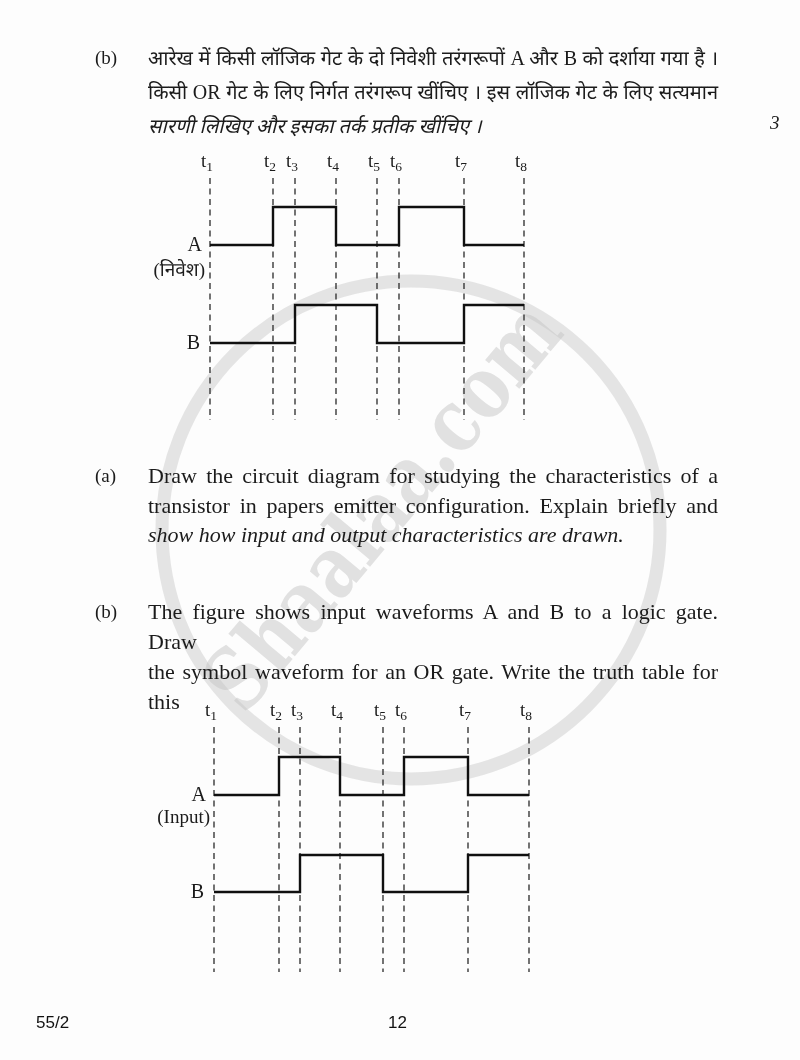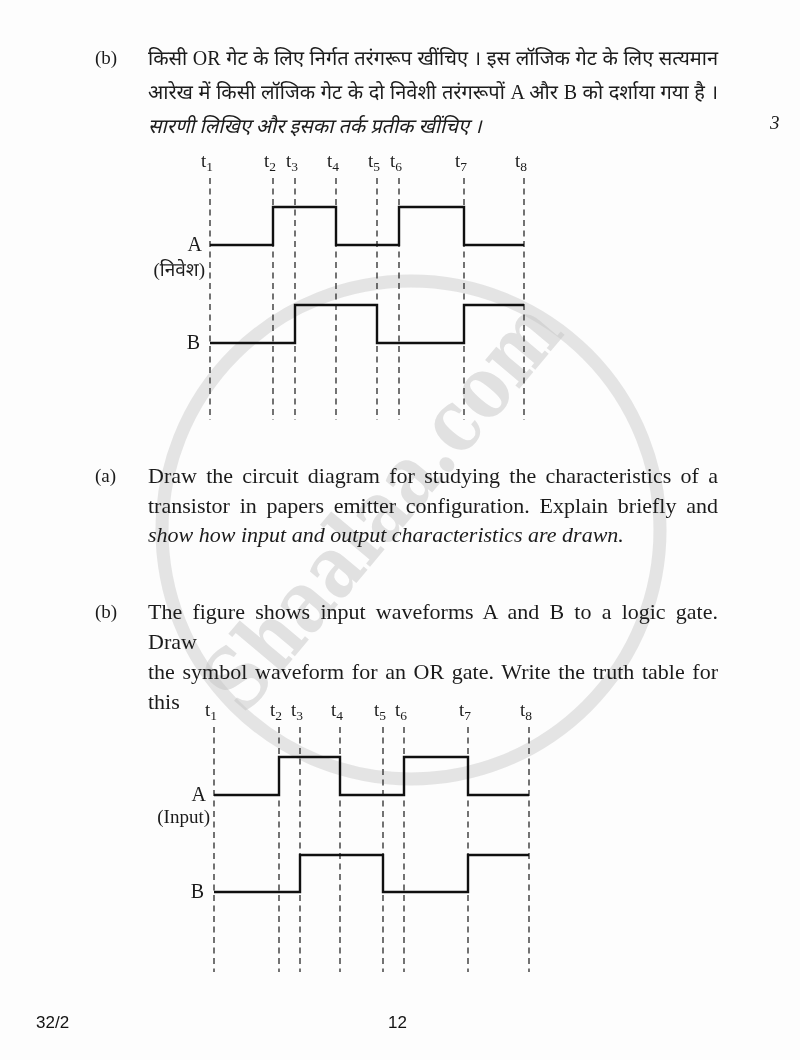--- a/index.html
+++ b/index.html
@@ -27,22 +27,22 @@
 
 <div id="page">
 
   <svg class="abs" style="left:0;top:0;" width="800" height="1060" viewBox="0 0 800 1060" aria-hidden="true">
     <circle id="wm-circle" cx="411" cy="530" r="249" fill="none" stroke-width="13" opacity="0.5" stroke="#cbcbcb"></circle>
     <text id="wm-text" class="wm-text" font-size="86" opacity="0.5" text-anchor="middle" transform="translate(405,525) rotate(-50)" textLength="500" lengthAdjust="spacingAndGlyphs" fill="#c6c6c6">Shaalaa.com</text>
   </svg>
 
   <div class="abs qnum" style="left:95px;top:41px;line-height:34px;">(b)</div>
   <div class="abs qtext hindi" style="left:148px;top:41px;">
+    <div class="line">आरेख में किसी लॉजिक गेट के दो निवेशी तरंगरूपों A और B को दर्शाया गया है ।</div>
     <div class="line">किसी OR गेट के लिए निर्गत तरंगरूप खींचिए । इस लॉजिक गेट के लिए सत्यमान</div>
-    <div class="line">आरेख में किसी लॉजिक गेट के दो निवेशी तरंगरूपों A और B को दर्शाया गया है ।</div>
     <div class="line last">सारणी लिखिए और इसका तर्क प्रतीक खींचिए ।</div>
   </div>
   <div class="abs marks" style="left:770px;top:112px;">3</div>
 
   <svg class="abs" style="left:130px;top:145px;" width="430" height="290" viewBox="130 145 430 290">
       <text x="207" y="167" font-size="19" text-anchor="middle" fill="#1b1b1b" font-family="&quot;Liberation Serif&quot;, serif">t<tspan dy="4" font-size="13.5">1</tspan></text>
       <line x1="210" y1="178" x2="210" y2="420" stroke="#2a2a2a" stroke-width="1.3" stroke-dasharray="6,4.5"></line>
       <text x="270" y="167" font-size="19" text-anchor="middle" fill="#1b1b1b" font-family="&quot;Liberation Serif&quot;, serif">t<tspan dy="4" font-size="13.5">2</tspan></text>
       <line x1="273" y1="178" x2="273" y2="420" stroke="#2a2a2a" stroke-width="1.3" stroke-dasharray="6,4.5"></line>
       <text x="292" y="167" font-size="19" text-anchor="middle" fill="#1b1b1b" font-family="&quot;Liberation Serif&quot;, serif">t<tspan dy="4" font-size="13.5">3</tspan></text>
@@ -94,16 +94,16 @@
       <line x1="468" y1="727" x2="468" y2="972" stroke="#2a2a2a" stroke-width="1.3" stroke-dasharray="6,4.5"></line>
       <text x="526" y="716" font-size="19" text-anchor="middle" fill="#1b1b1b" font-family="&quot;Liberation Serif&quot;, serif">t<tspan dy="4" font-size="13.5">8</tspan></text>
       <line x1="529" y1="727" x2="529" y2="972" stroke="#2a2a2a" stroke-width="1.3" stroke-dasharray="6,4.5"></line>
       <polyline points="214,795 279,795 279,757 300,757 340,757 340,795 383,795 404,795 404,757 468,757 468,795 529,795" fill="none" stroke="#101010" stroke-width="2.4" stroke-linejoin="miter"></polyline>
       <text x="206" y="801" font-size="20" text-anchor="end" fill="#1b1b1b" font-family="&quot;Liberation Serif&quot;, serif">A</text>
       <text x="210" y="823" font-size="19" text-anchor="end" fill="#1b1b1b" font-family="&quot;Liberation Serif&quot;, serif">(Input)</text>
       <polyline points="214,892 279,892 300,892 300,855 340,855 383,855 383,892 404,892 468,892 468,855 529,855" fill="none" stroke="#101010" stroke-width="2.4" stroke-linejoin="miter"></polyline>
       <text x="204" y="898" font-size="20" text-anchor="end" fill="#1b1b1b" font-family="&quot;Liberation Serif&quot;, serif">B</text>
     </svg>
 
-  <div class="abs footer f-small" style="left:36px;top:1013px;">32/2</div>
+  <div class="abs footer f-small" style="left:36px;top:1013px;">55/2</div>
   <div class="abs footer f-small" style="left:388px;top:1013px;">12</div>
 
 </div>
 
 </body></html>

